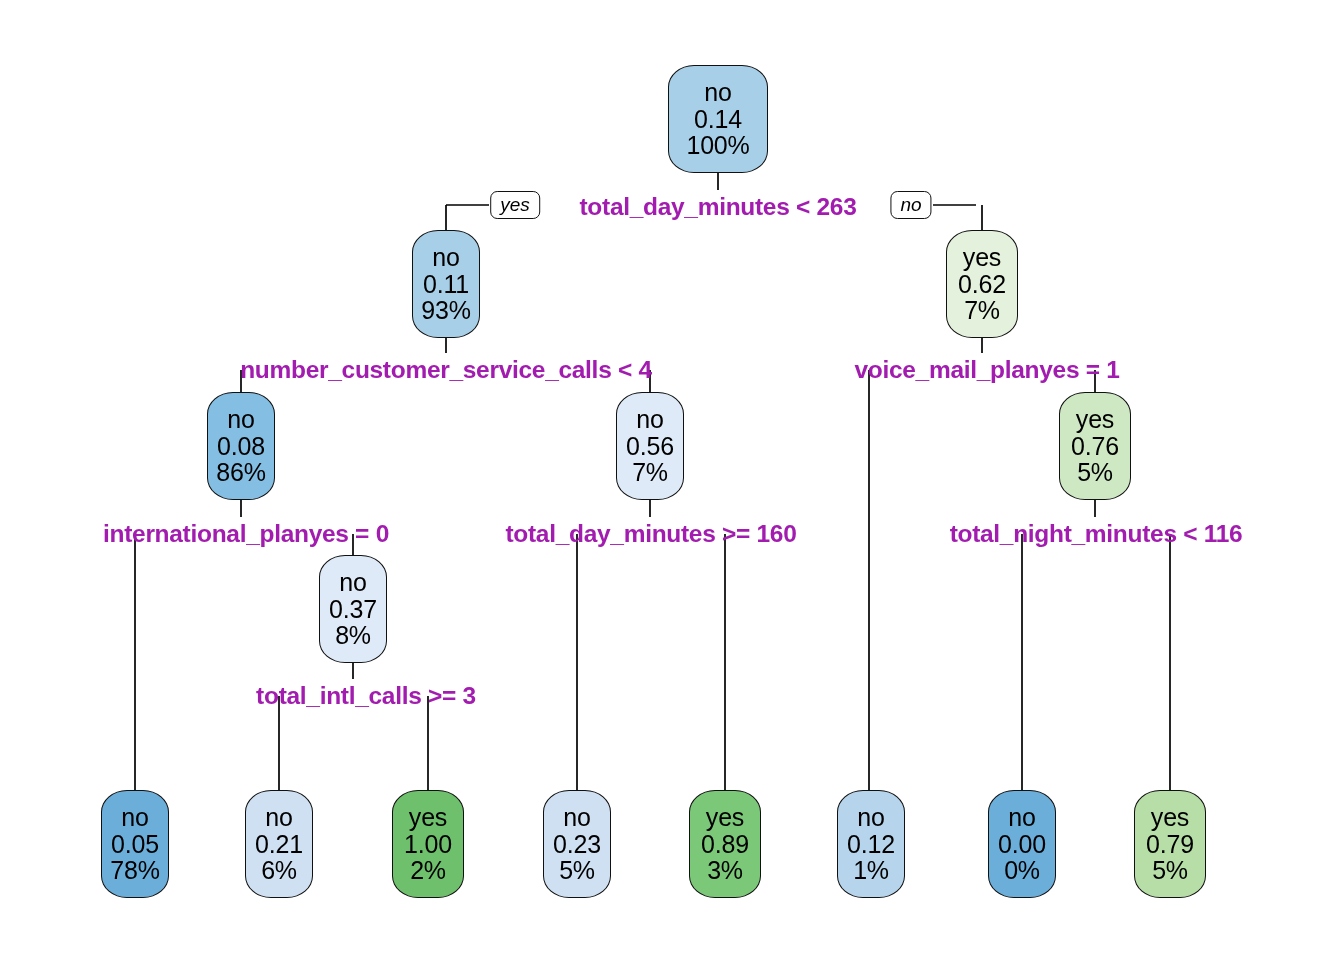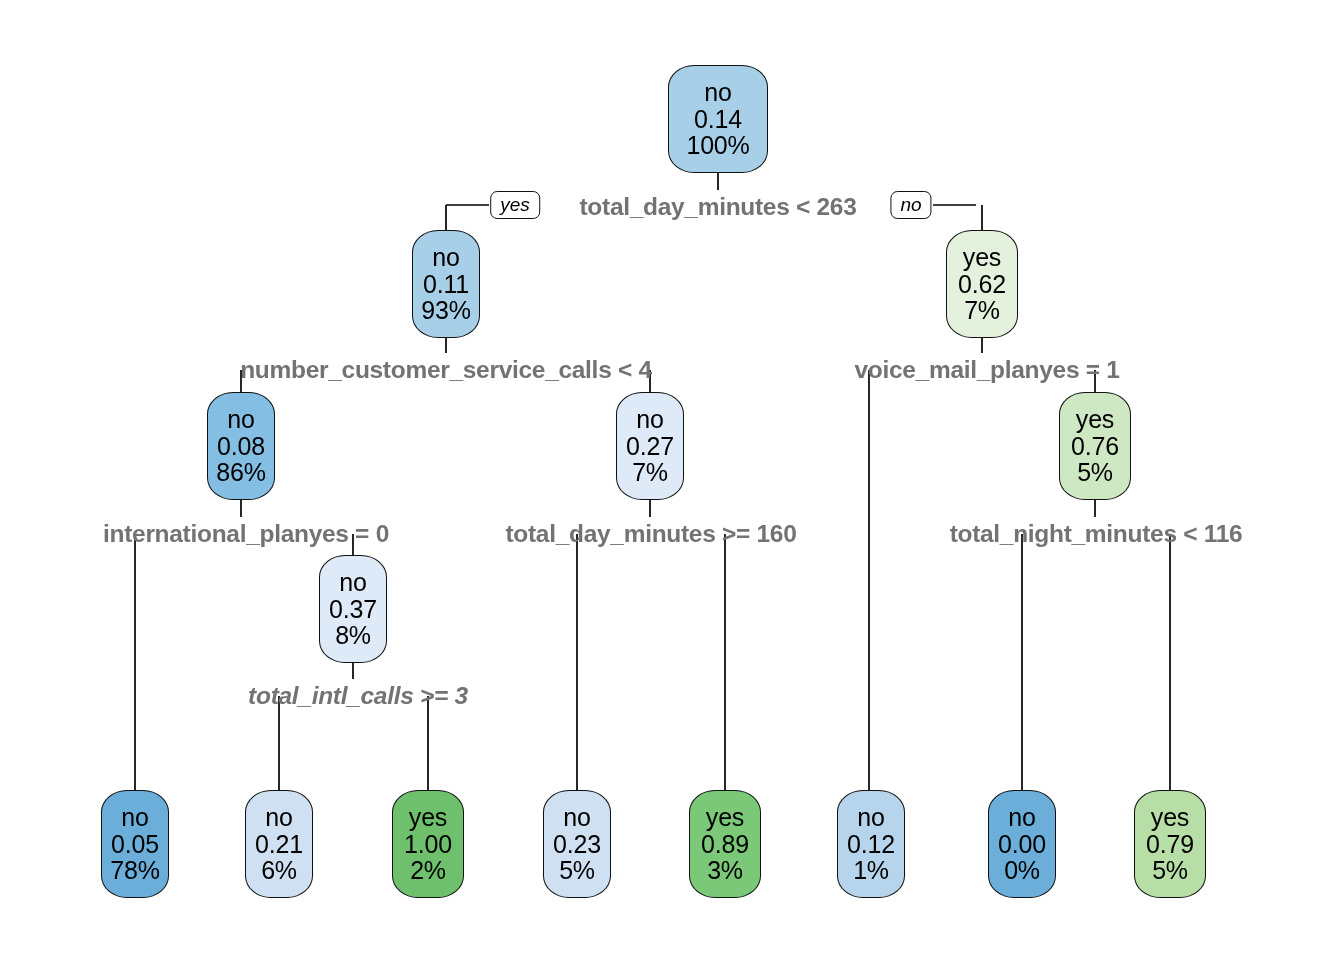--- a/index.html
+++ b/index.html
@@ -39,21 +39,21 @@
     letter-spacing: -0.2px;
     z-index: 3;
   }
   .node .ln { display: block; white-space: nowrap; }
   .split-label {
     position: absolute;
     transform: translateX(-50%);
     white-space: nowrap;
     font-size: 24.5px;
     font-weight: bold;
-    color: #737373;
+    color: #a21caf;
     letter-spacing: -0.3px;
     z-index: 4;
   }
   .edge-label {
     position: absolute;
     transform: translate(-50%, -50%);
     background: #ffffff;
     border: 1.3px solid #111111;
     border-radius: 7px;
     padding: 3px 9px 4px 9px;
@@ -122,21 +122,21 @@
         <span class="ln">0.62</span>
         <span class="ln">7%</span>
       </div>
       <div class="node" style="left: 207px; top: 392px; width: 68px; height: 108px; background: rgb(132, 190, 226);">
         <span class="ln">no</span>
         <span class="ln">0.08</span>
         <span class="ln">86%</span>
       </div>
       <div class="node" style="left: 616px; top: 392px; width: 68px; height: 108px; background: rgb(222, 234, 247);">
         <span class="ln">no</span>
-        <span class="ln">0.27</span>
+        <span class="ln">0.56</span>
         <span class="ln">7%</span>
       </div>
       <div class="node" style="left: 1059px; top: 392px; width: 72px; height: 108px; background: rgb(207, 232, 196);">
         <span class="ln">yes</span>
         <span class="ln">0.76</span>
         <span class="ln">5%</span>
       </div>
       <div class="node" style="left: 319px; top: 555px; width: 68px; height: 108px; background: rgb(222, 234, 247);">
         <span class="ln">no</span>
         <span class="ln">0.37</span>
@@ -183,20 +183,20 @@
         <span class="ln">5%</span>
       </div>
     </div>
   <div id="splits-layer">
       <div class="split-label" style="left: 718px; top: 193px;">total_day_minutes &lt; 263</div>
       <div class="split-label" style="left: 446px; top: 356px; text-align: center;">number_customer_service_calls &lt; 4</div>
       <div class="split-label" style="left: 987px; top: 356px;">voice_mail_planyes = 1</div>
       <div class="split-label" style="left: 246px; top: 520px; text-align: right;">international_planyes = 0</div>
       <div class="split-label" style="left: 651px; top: 520px;">total_day_minutes &gt;= 160</div>
       <div class="split-label" style="left: 1096px; top: 520px;">total_night_minutes &lt; 116</div>
-      <div class="split-label" style="left: 358px; top: 682px; font-style: italic;">total_intl_calls &gt;= 3</div>
+      <div class="split-label" style="left: 366px; top: 682px;">total_intl_calls &gt;= 3</div>
     </div>
   <div id="edgelabels-layer">
       <div class="edge-label" style="left: 515px; top: 205px;">yes</div>
       <div class="edge-label" style="left: 911px; top: 205px;">no</div>
     </div>
 
 </div>
 
 </body></html>

